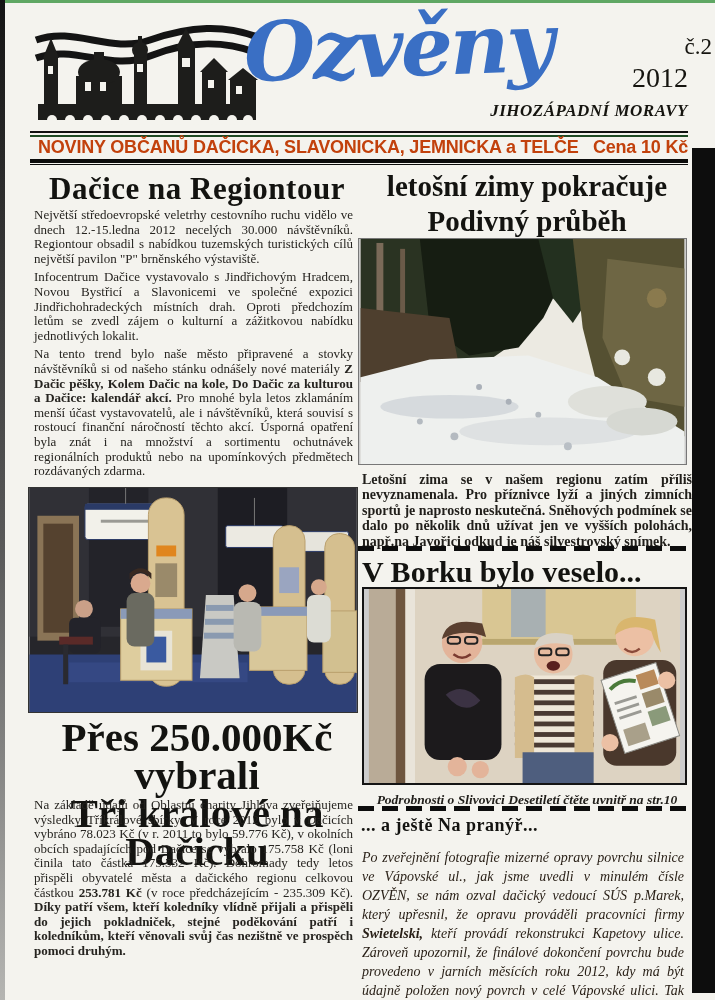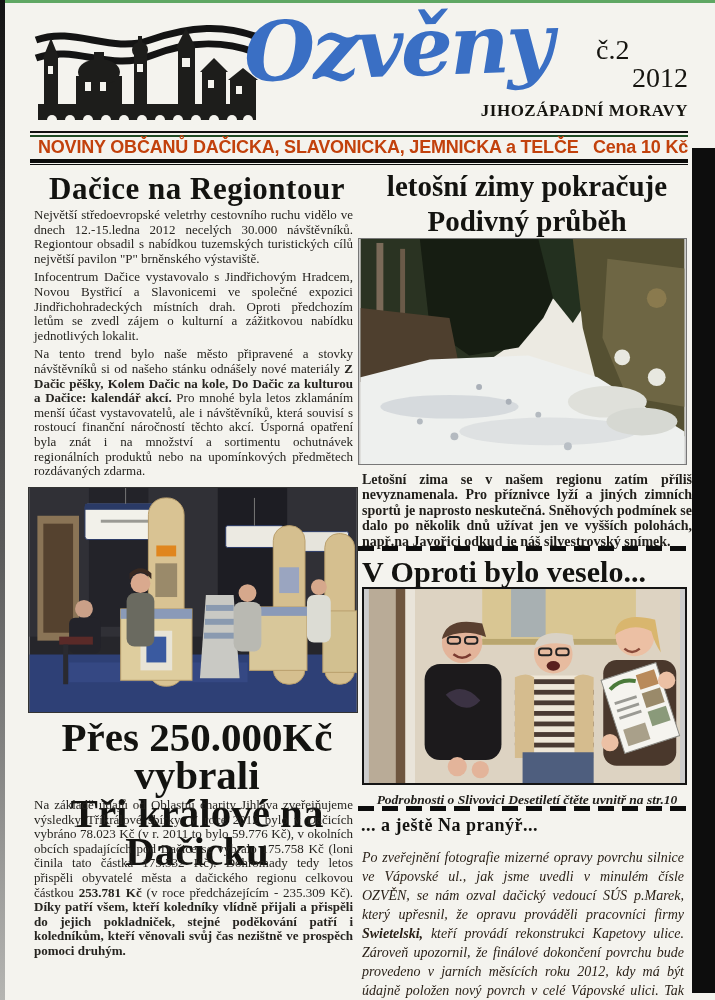--- a/index.html
+++ b/index.html
@@ -14,24 +14,24 @@
   .edge-top{left:0;top:0;width:715px;height:3px;background:#5fa763}
   .edge-left{left:0;top:0;width:5px;height:1000px;
     background:linear-gradient(#141414,#5a5a5a 55%,#b5b5b2)}
   .edge-right{left:692px;top:148px;width:23px;height:845px;background:#0d0d0d}
 
   
   .logo{left:30px;top:24px;width:234px;height:104px}
   .title{left:244px;top:6px;font-family:"DejaVu Serif",serif;font-style:italic;
     font-weight:bold;font-size:82px;line-height:1;color:#3a6fc4;
     letter-spacing:-3px;transform:rotate(-2deg)}
-  .issue{left:596px;top:34px;width:92px;text-align:left;font-size:28px;color:#15140f}
+  .issue{left:620px;top:34px;width:92px;text-align:right;font-size:23px;color:#15140f}
   .year{left:586px;top:62px;width:102px;text-align:right;font-size:28px;color:#15140f}
   .subtitle{left:388px;top:101px;width:300px;text-align:right;font-weight:bold;
-    font-size:17px;letter-spacing:.5px;color:#15140f}
+    font-style:italic;font-size:17px;letter-spacing:.5px;color:#15140f}
 
   .rule-a{left:30px;top:131px;width:658px;height:6px;
     background:linear-gradient(#101010 0 2px,transparent 2px 4px,#1e4a24 4px 6px)}
   .banner{left:38px;top:137px;width:650px;height:20px;line-height:20px;
     display:flex;justify-content:space-between;align-items:flex-start;
     font-family:"Liberation Sans",sans-serif;font-weight:bold;font-size:18px;
     letter-spacing:-.2px;color:#c2410c;white-space:nowrap}
   .rule-b{left:30px;top:159px;width:658px;height:6px;
     background:linear-gradient(#0c0c0c 0 4px,transparent 4px 5px,#0c0c0c 5px 6px)}
 
@@ -233,21 +233,21 @@
       <circle cx="180" cy="178" r="3" fill="#b4bac0"></circle>
     <circle cx="60" cy="185" r="3" fill="#b4bac0"></circle>
       <circle cx="210" cy="210" r="4" fill="#b9bfc5"></circle>
   </svg>
 </div>
 
 <p class="abs cap-winter">Letošní zima se v našem regionu zatím příliš nevyznamenala. Pro příznivce lyží a jiných zimních sportů je naprosto neskutečná. Sněhových podmínek se dalo po několik dnů užívat jen ve vyšších polohách, např.na Javořici odkud je náš silvestrovský snímek.</p>
 
 <div class="abs dash dash1"></div>
 
-<h1 class="abs hl h-borek">V Oproti bylo veselo...</h1>
+<h1 class="abs hl h-borek">V Borku bylo veselo...</h1>
 
 <div class="abs photo-frame photo-women">
   <svg viewBox="0 0 324 202" width="321" height="194">
     <defs>
       <pattern id="stripes" width="8" height="11" patternUnits="userSpaceOnUse">
         <rect width="8" height="11" fill="#efe7d8"></rect>
         <rect y="6" width="8" height="5" fill="#4a3a32"></rect>
       </pattern>
     </defs>
     <rect width="324" height="202" fill="#ddd3c2"></rect>

